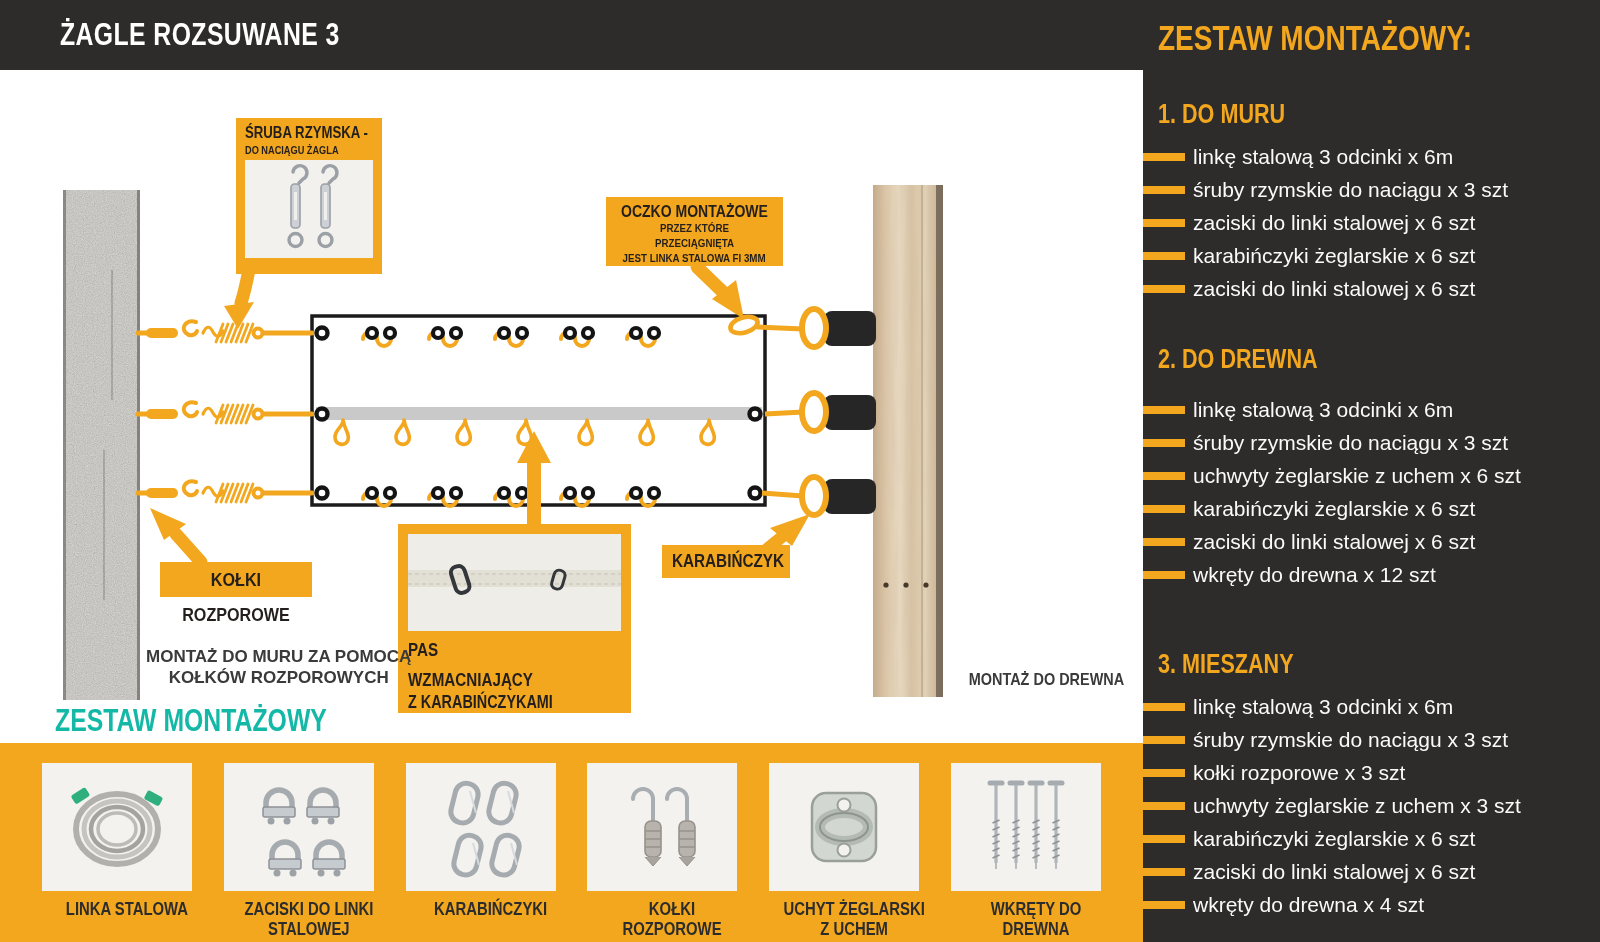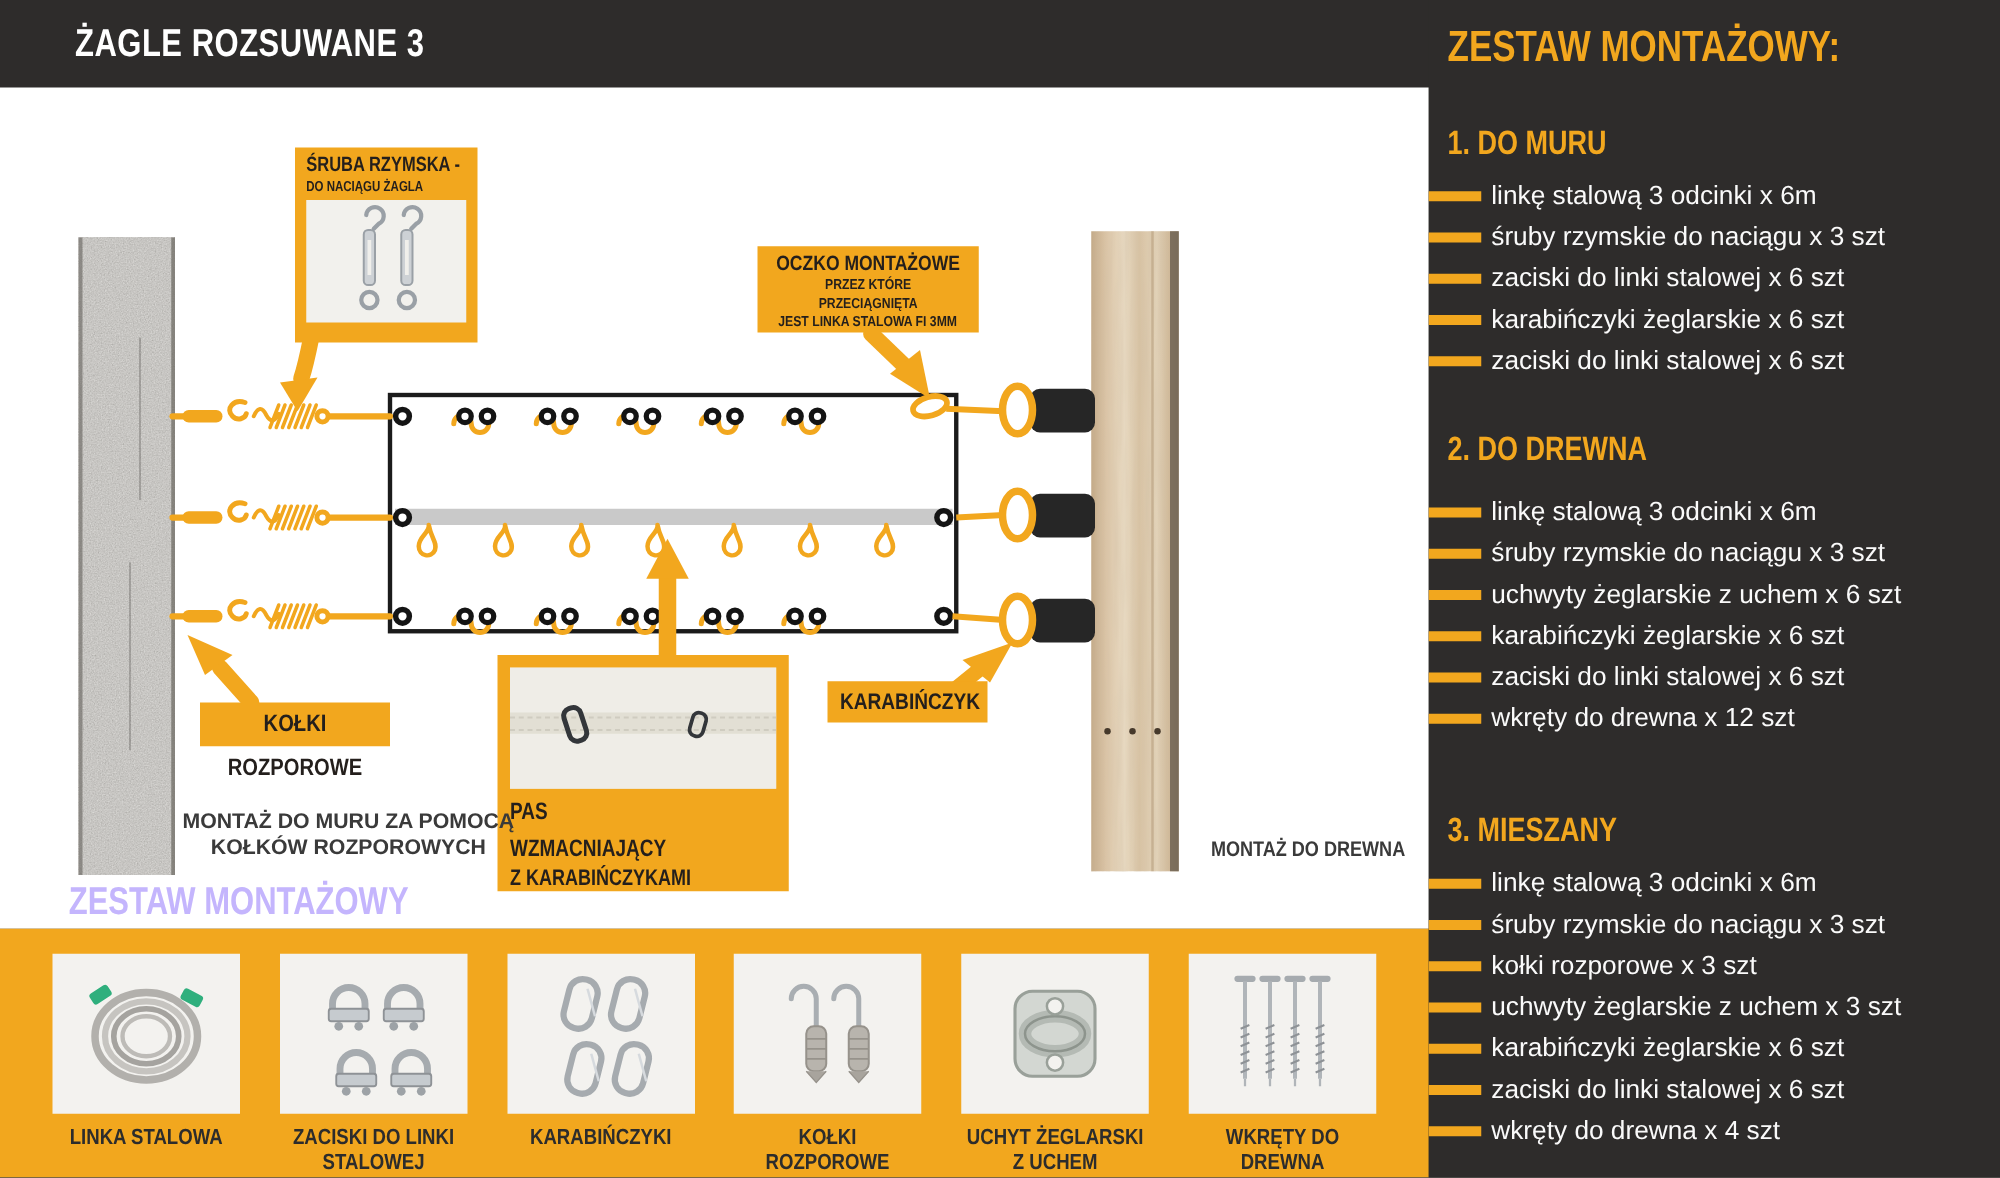--- a/index.html
+++ b/index.html
@@ -40,27 +40,27 @@
   .co-pas .t3 { font-size:18px; font-weight:700; margin-top:1px; }
 
   .co-karab { left:662px; top:545px; width:128px; height:33px; text-align:center;
               font-size:18px; font-weight:700; line-height:33px; }
 
   
   .caption { position:absolute; color:#3a3a3a; font-weight:700; }
   .cap-mur    { left:146px; top:646px; font-size:17px; line-height:21px; white-space:pre-line;text-align:center; }
   .cap-drewno { left:955px; top:670px; font-size:17px; }
 
-  .bottom-heading { position:absolute; left:55px; top:703px; color:#c4b5fd;
+  .bottom-heading { position:absolute; left:55px; top:703px; color:#14b8a6;
                     font-size:31px; font-weight:700; }
 
   
   .strip { position:absolute; left:0; top:743px; width:1143px; height:199px; background:#F2A71E;
            display:flex; justify-content:space-between; padding:20px 42px 0 42px; }
-  .card  { width:150px; display:flex; flex-direction:column; align-items:center; }
+  .card  { width:150px; display:flex; flex-direction:column; align-items:flex-start; }
   .card .photo { width:150px; height:128px; background:#f3f2ef; }
   .card .plabel { margin-top:9px; width:170px; text-align:center; color:#2c2c2c;
                   font-size:17.5px; font-weight:700; line-height:1.12; white-space:pre-line; }
 
   
   .panel { position:absolute; left:1143px; top:0; width:457px; height:942px; background:#2E2C2B; }
   .panel-heading { position:absolute; left:15px; top:18px; color:#F2A71E; font-size:35px; font-weight:700; }
   .sec-h { position:absolute; left:15px; color:#F2A71E; font-size:27px; font-weight:700; }
   .sec-items { position:absolute; left:0; width:457px; }
   .pitem { position:relative; height:33px; padding-left:50px; display:flex; align-items:center;

